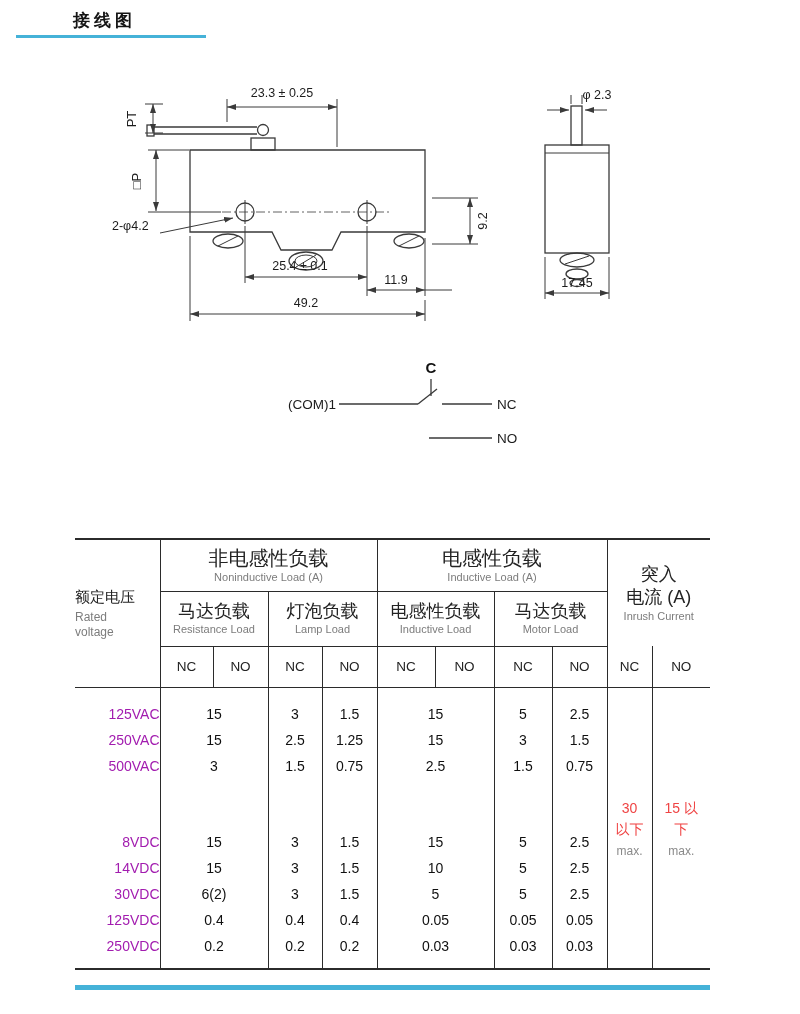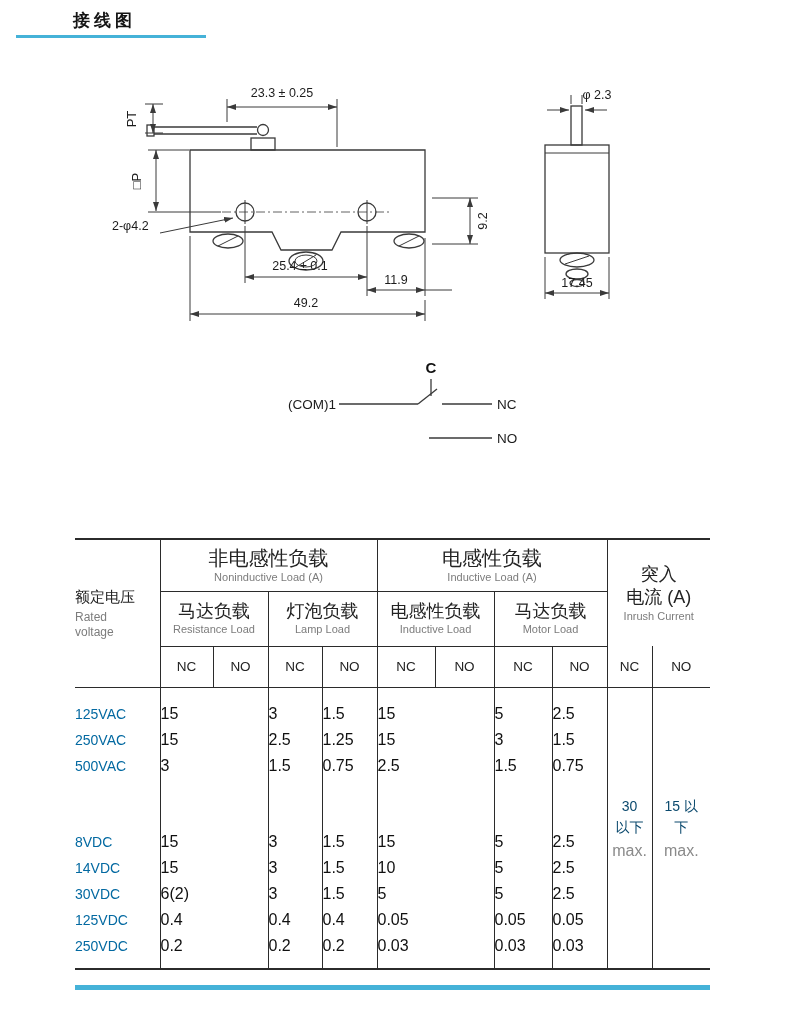--- a/index.html
+++ b/index.html
@@ -34,25 +34,25 @@
   .hr1{height:52px}.hr2{height:55px}.hr3{height:41px}
   .pad-top{height:14px}.data-row{height:26px}.gap-row{height:50px}.pad-bottom{height:10px}
   .zh{font-size:18px;color:#232323;line-height:1.3}
   .en{font-size:11px;color:#7c7c7c;line-height:1.25}
   .grp,.sub,.inr-hdr{text-align:center}
   .grp .zh{font-size:20px}
   .vh{text-align:left;padding-left:4px}
   .vh .zh{font-size:15px;margin-bottom:3px}
   .vh .en{font-size:12px}
   .ncno{text-align:center;font-size:13.5px;color:#232323}
-  .num{text-align:left;font-size:16px;color:#101010}
-  .cv{text-align:left;padding-left:5px;font-size:14px;color:#0369a1}
+  .num{text-align:center;font-size:14px;color:#101010}
+  .cv{text-align:right;padding-left:5px;font-size:14px;color:#a21caf}
   .inr-val{text-align:center}
-  .inr-num{font-size:14px;color:#0c4a6e;line-height:1.55}
-  .inr-max{font-size:16px;color:#8a8a8a;margin-top:3px}
+  .inr-num{font-size:14px;color:#ef4444;line-height:1.55}
+  .inr-max{font-size:12px;color:#8a8a8a;margin-top:3px}
 
   .bottom-bar{position:absolute;left:75px;top:985px;width:635px;height:5px;background:#45b2d8}
 </style>
 </head>
 <body>
 
 <div class="page">
 
   <div class="sec-hdr" id="hdr-wiring">
     <span>接线图</span>

